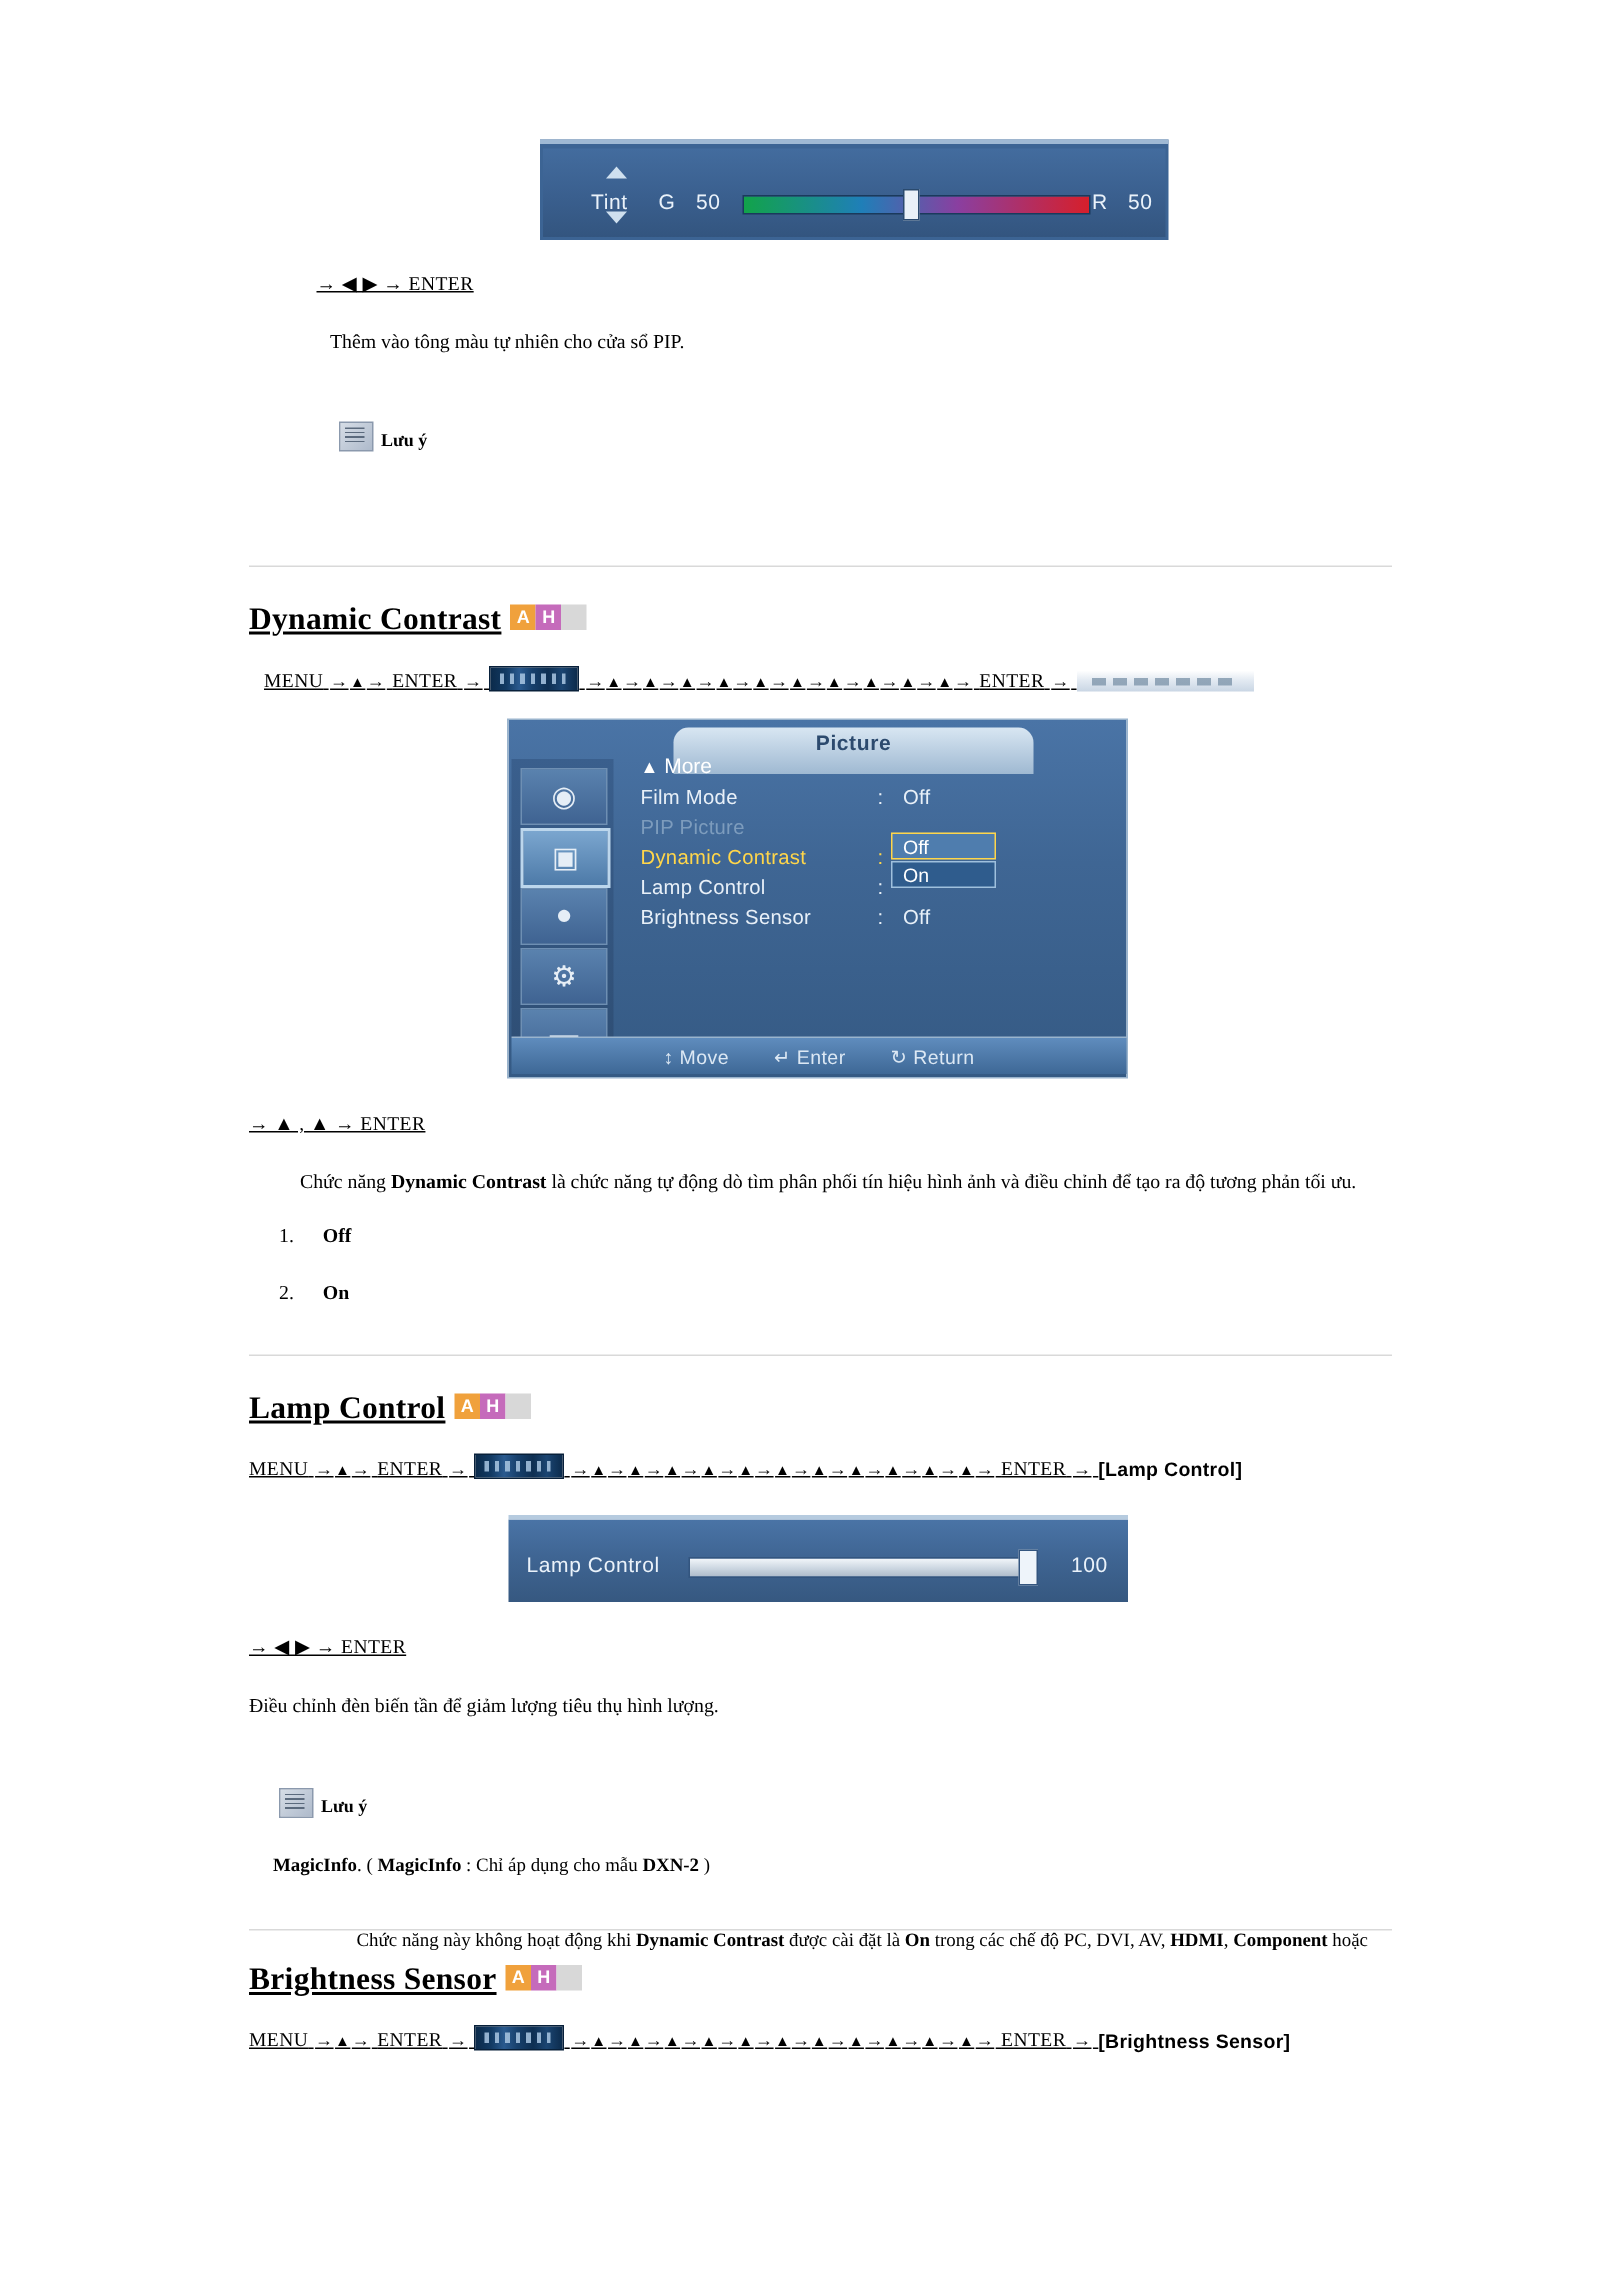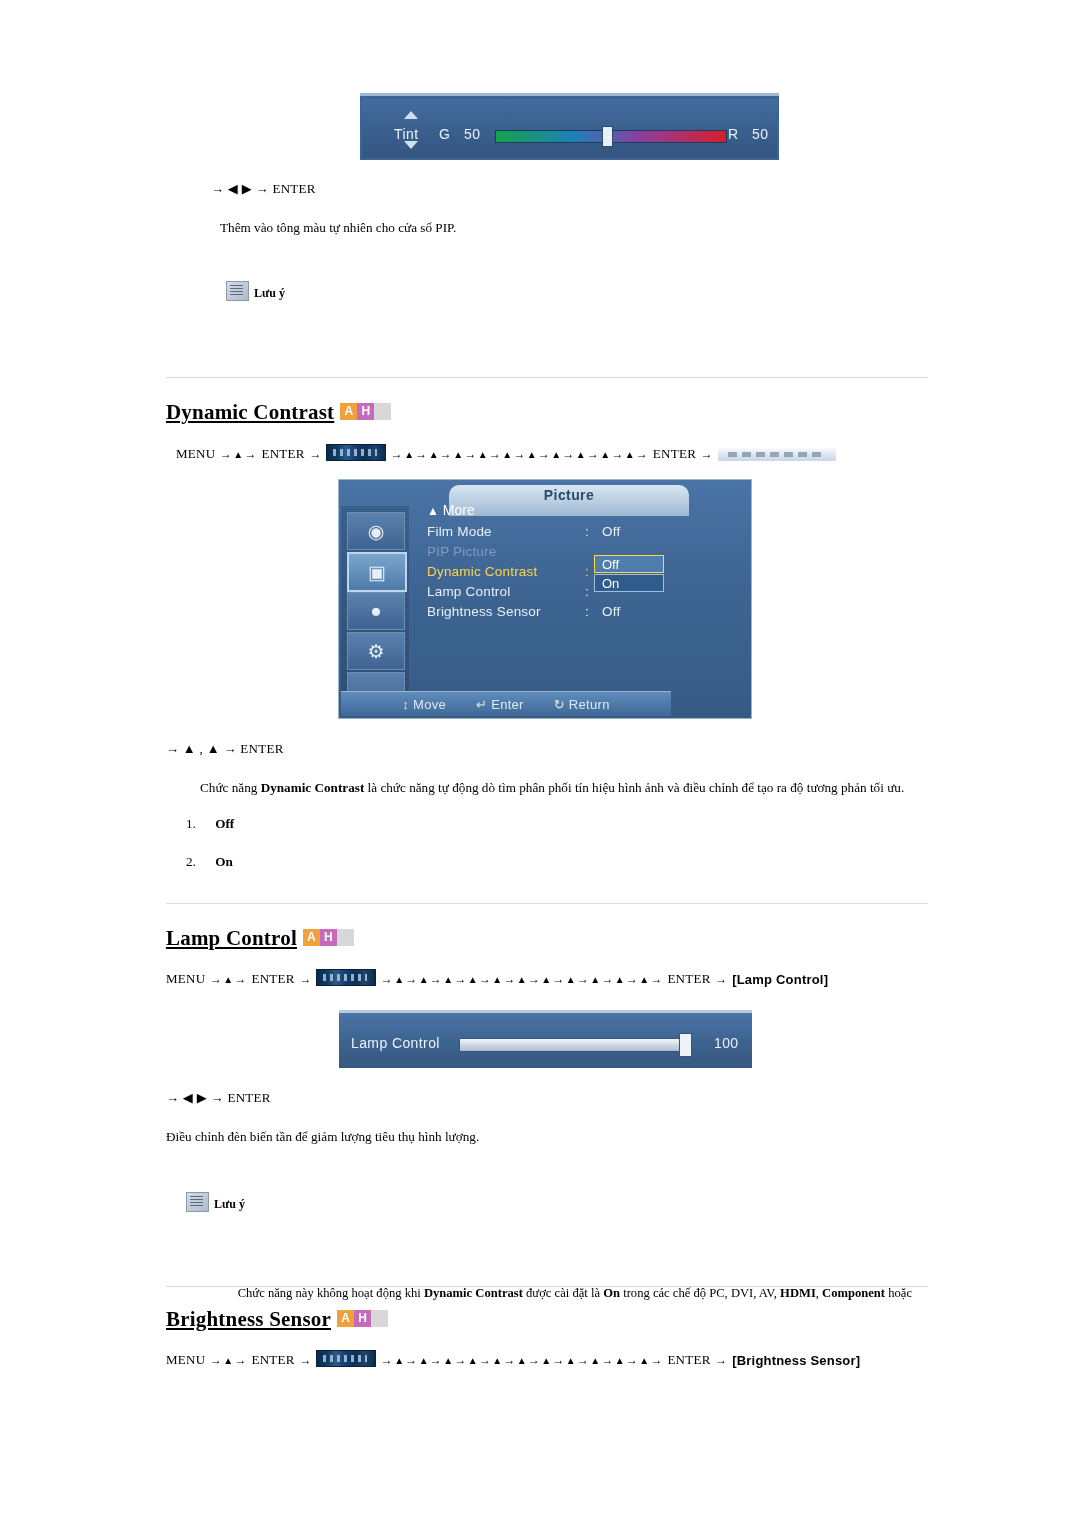--- a/index.html
+++ b/index.html
@@ -68,20 +68,21 @@
   .badge-a { background: #f0a13c; }
   .badge-h { background: #c56bbb; }
   .badge-blank { background: #d8d8d8; }
 
   
   .menupath {
     font-family: "Liberation Serif", serif;
     font-size: 13px;
     letter-spacing: 0.3px;
     white-space: nowrap;
+    text-decoration: underline;
   }
   .menupath .arrow { font-size: 12px; padding: 0 1px; }
   .menupath .up { font-size: 10px; }
 
   .thumb-menu {
     display: inline-block;
     width: 58px;
     height: 15px;
     vertical-align: -3px;
     background:
@@ -300,21 +301,21 @@
     position: absolute;
     left: 88px;
     top: 22px;
     font-size: 14px;
     color: #ffffff;
   }
   .osd-footer {
     position: absolute;
     left: 2px;
     bottom: 2px;
-    width: 330px;
+    width: 410px;
     height: 24px;
     background: linear-gradient(180deg,#5f8cbd 0%,#3e6896 100%);
     border-top: 1px solid #9ab4cd;
     color: #dce8f4;
     font-size: 13px;
     display: flex;
     align-items: center;
     justify-content: center;
     gap: 30px;
   }
@@ -495,20 +496,23 @@
   <div class="menupath" style="position:absolute; left:166px; top:1090px;">→ ◀ ▶ → ENTER</div>
 
   <div class="body-text" style="position:absolute; left:166px; top:1127px;">Điều chỉnh đèn biến tần để giảm lượng tiêu thụ hình lượng.</div>
 
   <div style="position:absolute; left:186px; top:1192px;">
     <span class="note-icon"></span><span class="note-title">Lưu ý</span>
   </div>
   <div class="small-text" style="position:absolute; left:182px; top:1284px; width:730px;text-align:right;">
     <span>Chức năng này không hoạt động khi </span><span class="bold">Dynamic Contrast</span><span> được cài đặt là </span><span class="bold">On</span><span> trong các chế độ PC, DVI, AV, </span><span class="bold">HDMI</span><span>, </span><span class="bold">Component</span><span> hoặc</span>
   </div>
+  <div class="small-text" style="position:absolute; left:182px; top:1234px; width:730px;">
+    <span class="bold">MagicInfo</span><span>. ( </span><span class="bold">MagicInfo</span><span> : Chỉ áp dụng cho mẫu </span><span class="bold">DXN-2</span><span> )</span>
+  </div>
 
   <div class="divider" style="top:1286px;"></div>
 
   <div style="position:absolute; left:166px; top:1307px;">
     <span class="h2">Brightness Sensor</span><span class="badge-group">
         <span class="badge badge-a">A</span>
         <span class="badge badge-h">H</span>
         <span class="badge badge-blank"></span>
       </span>
   </div>

